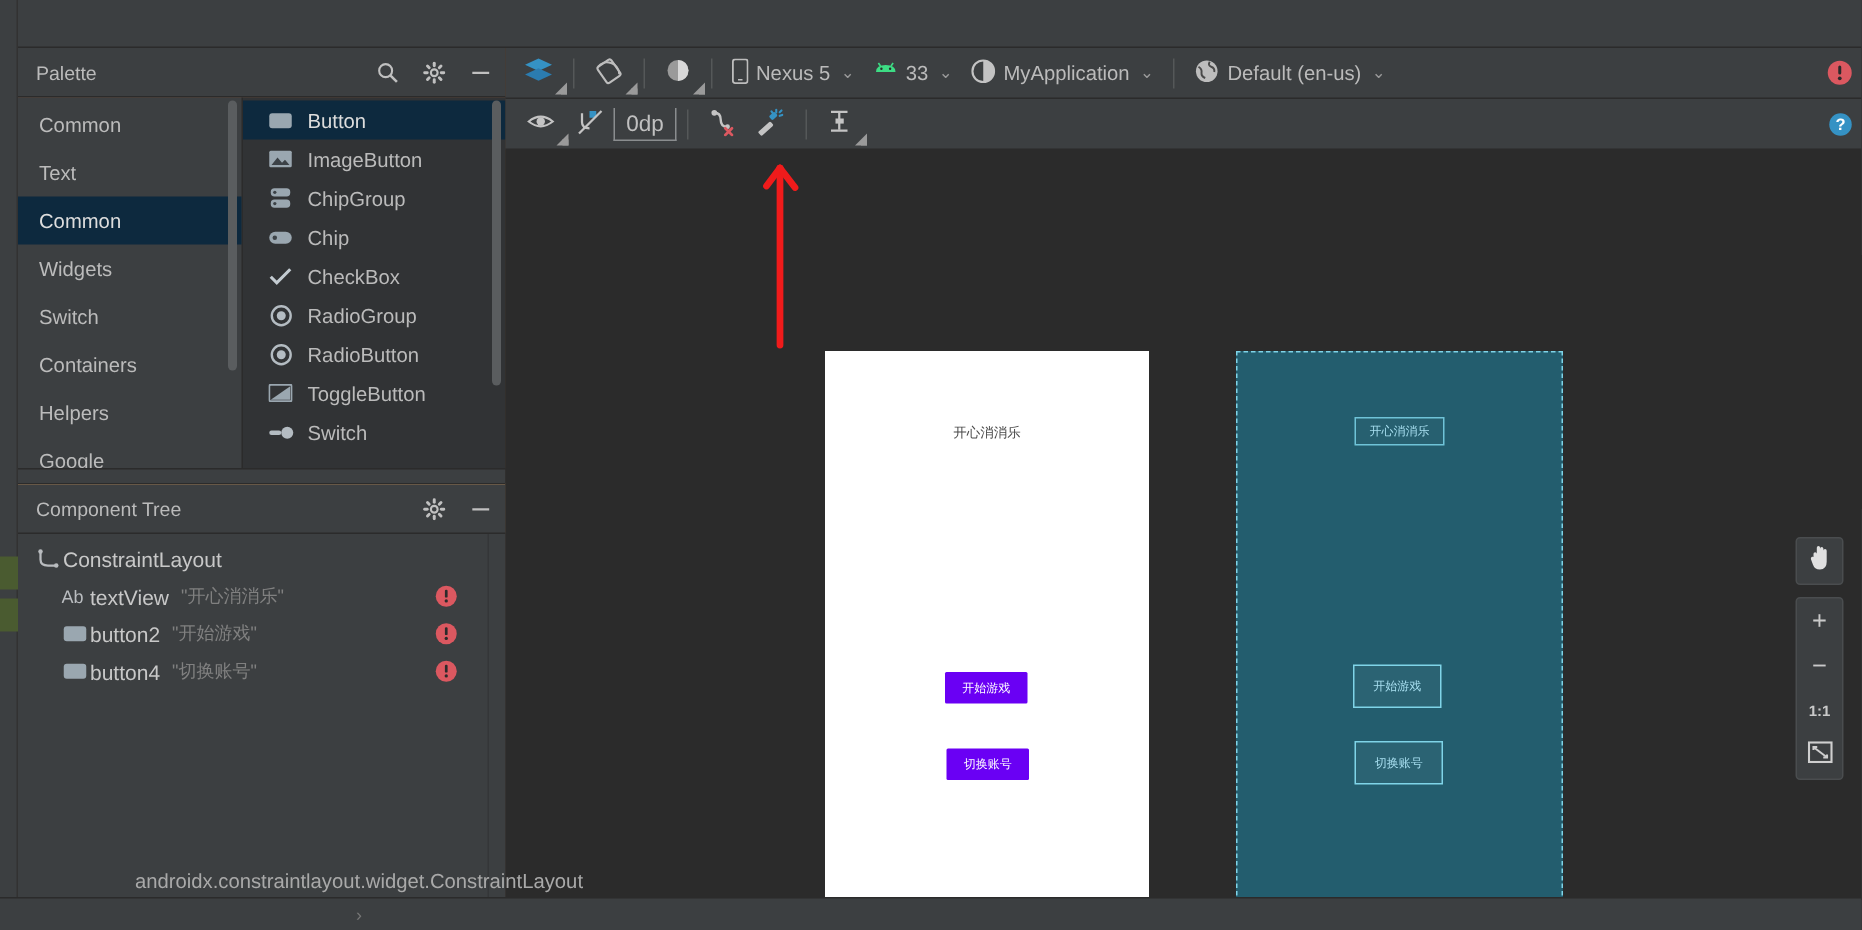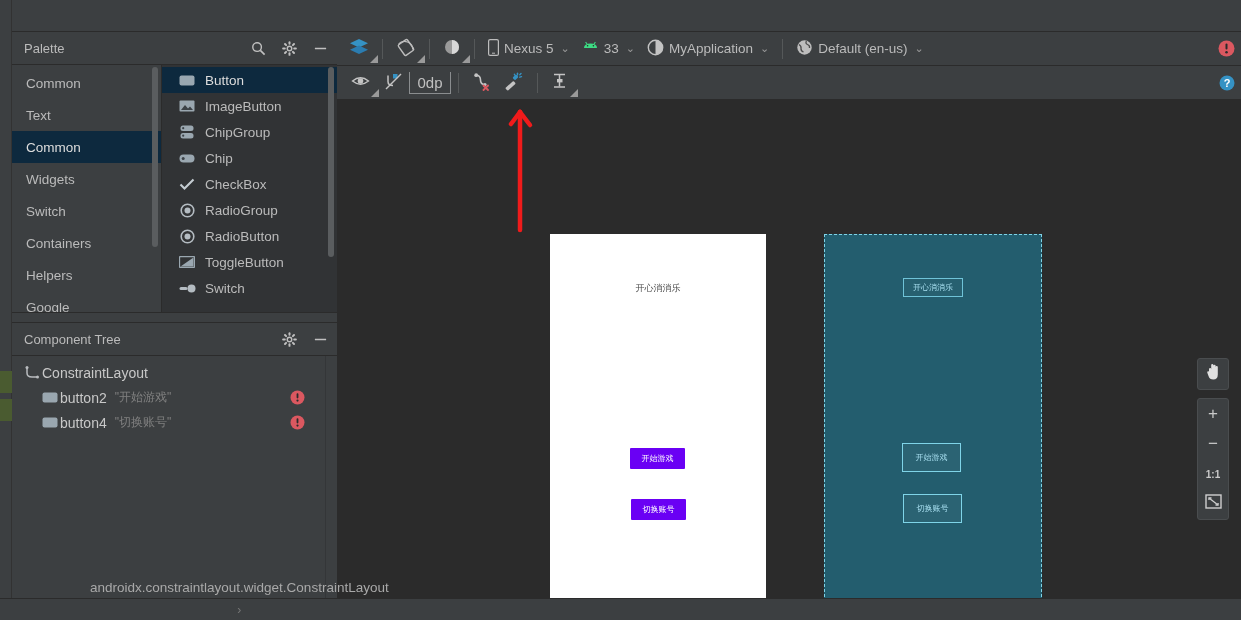--- a/index.html
+++ b/index.html
@@ -539,20 +539,36 @@
         <span class="t-icon">
           <svg width="15" height="14" viewBox="0 0 15 14">
             <path d="M2 1 L2 7 Q2 11 7 11 L12.5 11" fill="none" stroke="#b9bcbf" stroke-width="1.5"></path>
             <circle cx="2" cy="1.6" r="1.5" fill="#b9bcbf"></circle>
             <circle cx="12.5" cy="11" r="1.5" fill="#b9bcbf"></circle>
           </svg>
         </span>
         <span class="t-name">ConstraintLayout</span>
       </div>
 
+      <div class="tree-row depth1">
+        <span class="t-icon">
+          <svg width="19" height="13" viewBox="0 0 19 13">
+              <text x="0" y="11" font-family="Liberation Sans, sans-serif" font-size="12" fill="#b9bcbf">Ab</text>
+            </svg>
+        </span>
+        <span class="t-name">textView</span>
+        <span class="t-value">"开心消消乐"</span>
+        <span class="t-badge">
+          <svg width="15" height="15" viewBox="0 0 15 15">
+              <circle cx="7.5" cy="7.5" r="7" fill="#db5860"></circle>
+              <rect x="6.6" y="3.2" width="1.8" height="5.2" rx="0.8" fill="#2b2b2b"></rect>
+              <circle cx="7.5" cy="10.6" r="1.1" fill="#2b2b2b"></circle>
+            </svg>
+        </span>
+      </div>
 
       <div class="tree-row depth1">
         <span class="t-icon">
           <svg width="16" height="11" viewBox="0 0 16 11">
               <rect x="0.5" y="0.5" width="15" height="10" rx="2" fill="#9aa7b0"></rect>
             </svg>
         </span>
         <span class="t-name">button2</span>
         <span class="t-value">"开始游戏"</span>
         <span class="t-badge">

